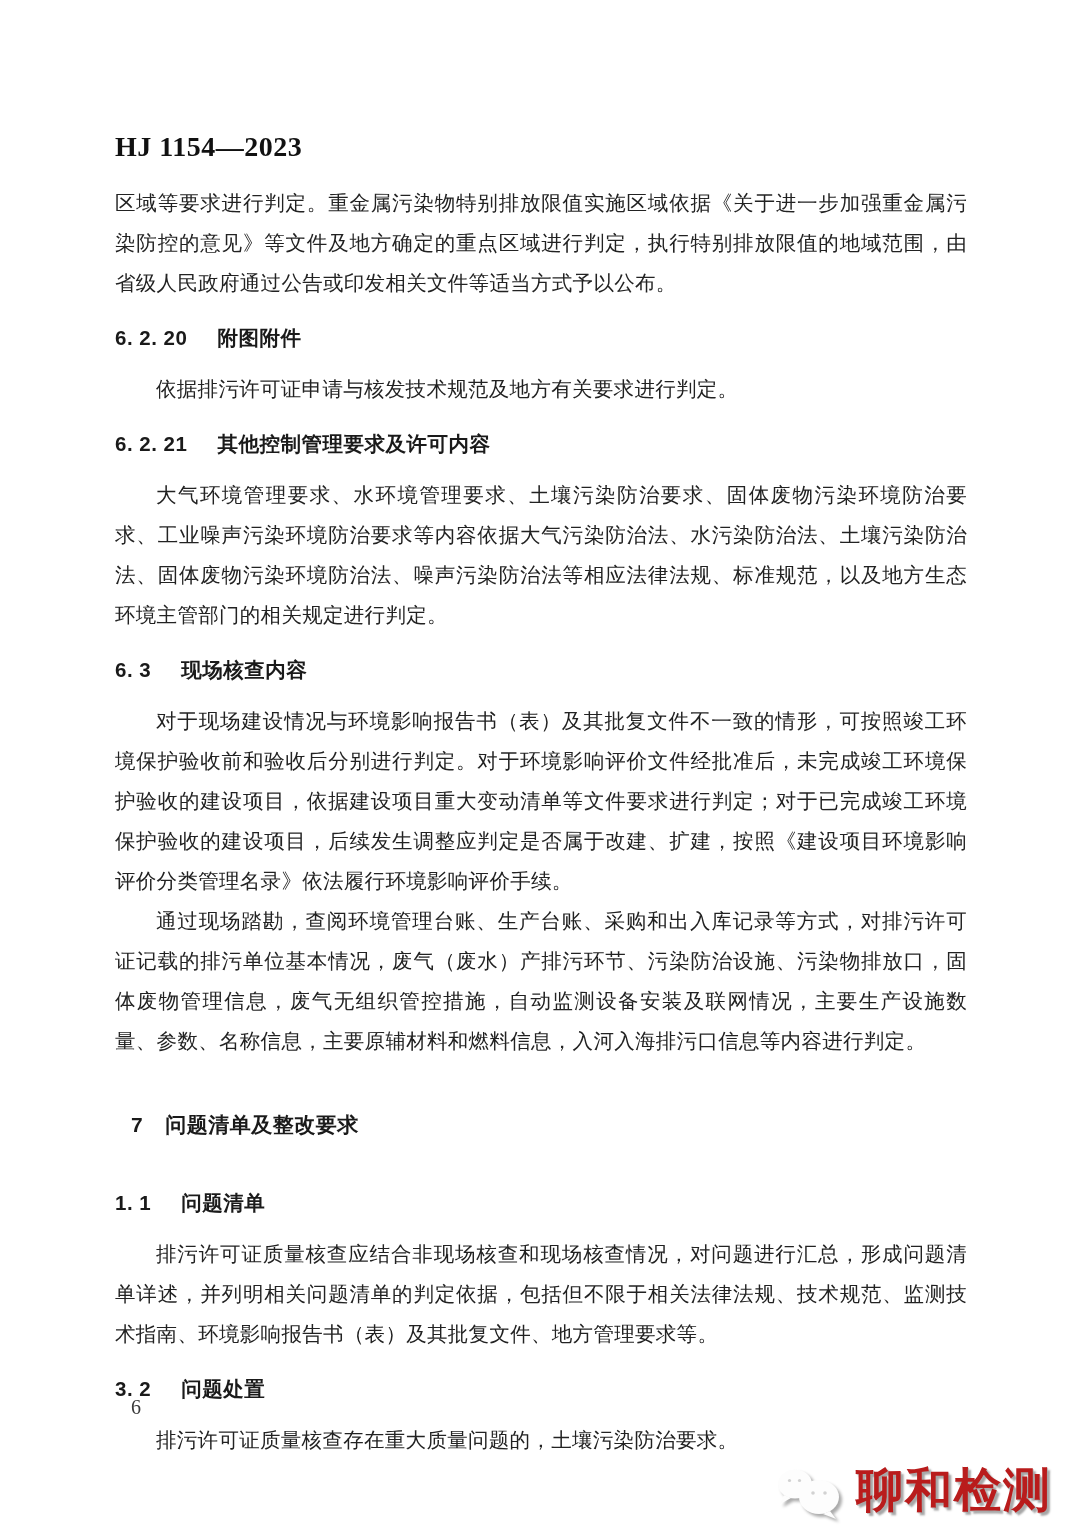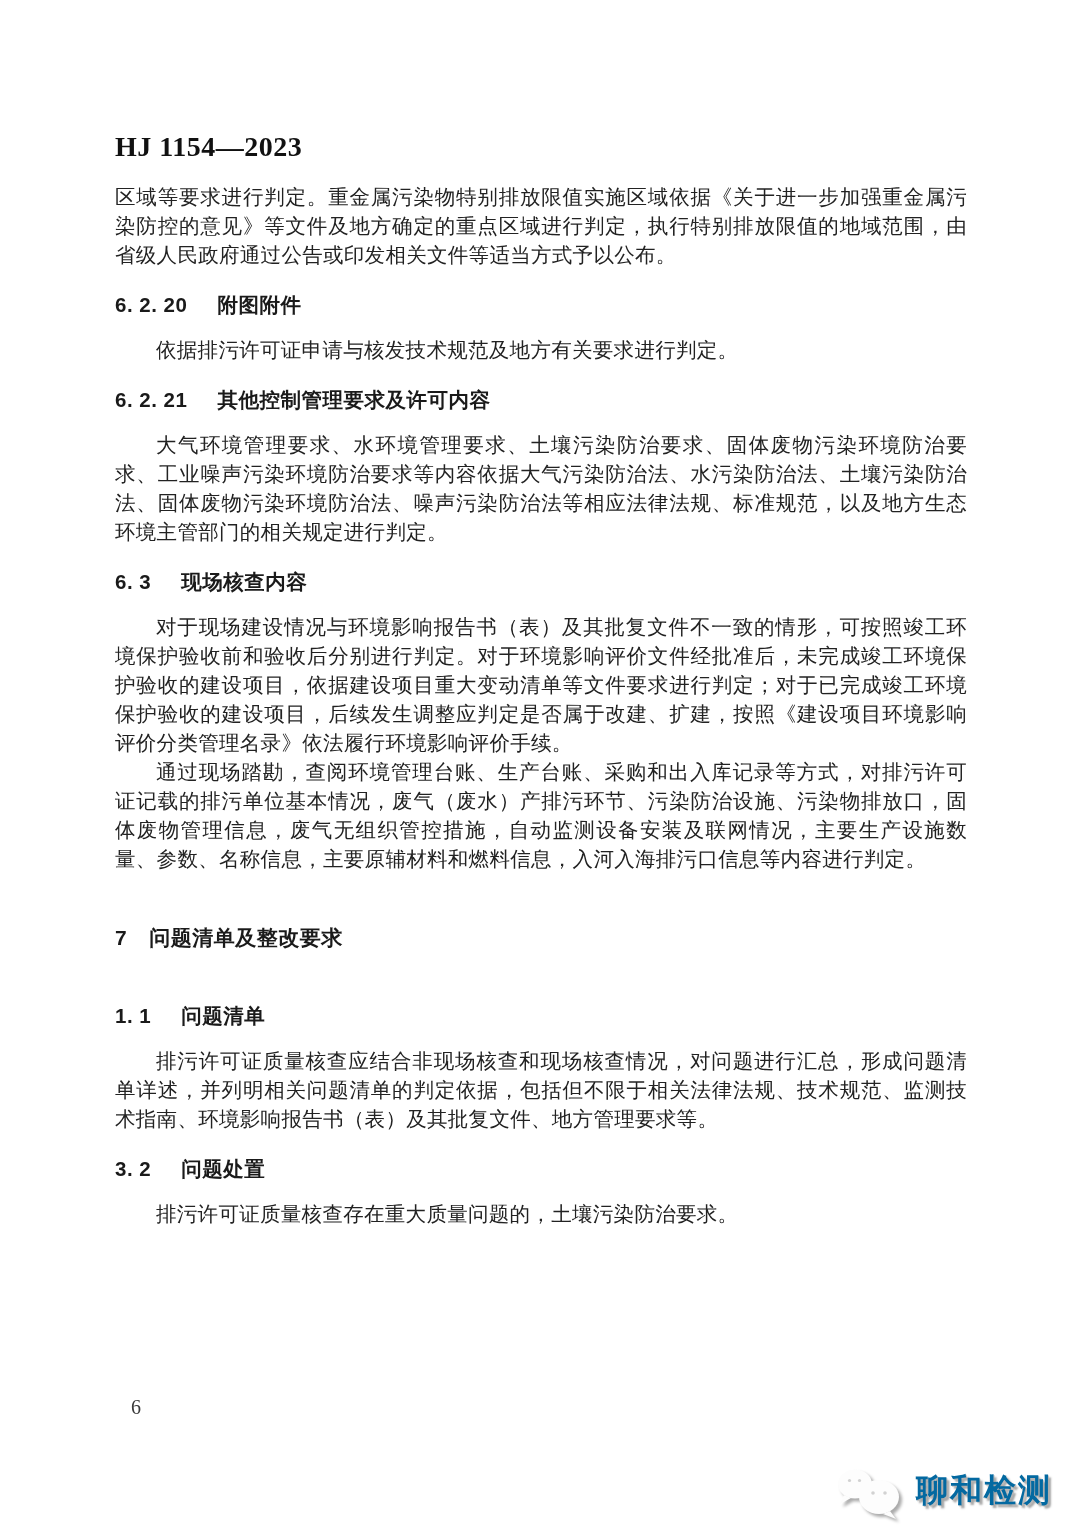--- a/index.html
+++ b/index.html
@@ -18,41 +18,41 @@
   .doc-number {
     font-weight: bold;
     font-size: 28px;
     letter-spacing: 0.5px;
     color: #111;
     margin: 0 0 20px 0;
     font-family: "Liberation Serif", "DejaVu Serif", serif;
   }
   .para {
     font-size: 20.5px;
-    line-height: 29px;
+    line-height: 40px;
     text-align: justify;
     margin: 0;
     letter-spacing: 0.3px;
     color: #222;
   }
   .para.indent { text-indent: 2em; }
   h3.sec {
     font-family: "Liberation Sans", "DejaVu Sans", sans-serif;
     font-size: 20.5px;
     font-weight: bold;
     color: #1a1a1a;
     margin: 21px 0 17px 0;
     letter-spacing: 0.5px;
   }
   h2.chapter {
     font-family: "Liberation Sans", "DejaVu Sans", sans-serif;
     font-size: 21px;
     font-weight: bold;
     color: #1a1a1a;
-    margin: 50px 0 50px 0;
+    margin: 50px 0 50px 16px;
     letter-spacing: 0.5px;
   }
   .sec-num { margin-right: 30px; }
   .chapter .sec-num { margin-right: 22px; }
   .page-number {
     position: absolute;
     left: 131px; top: 1396px;
     font-size: 20px;
     color: #3a3a3a;
     font-family: "Liberation Serif", "DejaVu Serif", serif;
@@ -65,23 +65,23 @@
     gap: 10px;
     pointer-events: none;
   }
   .watermark-icon svg {
     display: block;
     filter: drop-shadow(3px 3px 1.5px #ababab);
   }
   .watermark-text {
     font-family: "Liberation Sans", "DejaVu Sans", sans-serif;
     font-weight: bold;
-    font-size: 32px;
+    font-size: 47px;
     letter-spacing: 2px;
-    color: #0369a1;
+    color: #b91c1c;
     text-shadow: 3px 3px 2px #a6a6a6, 1px 1px 0 #c9c9c9;
   }
 </style>
 </head>
 <body>
 
 <div class="page-inner">
 
   <div class="doc-number">HJ 1154—2023</div>
 

